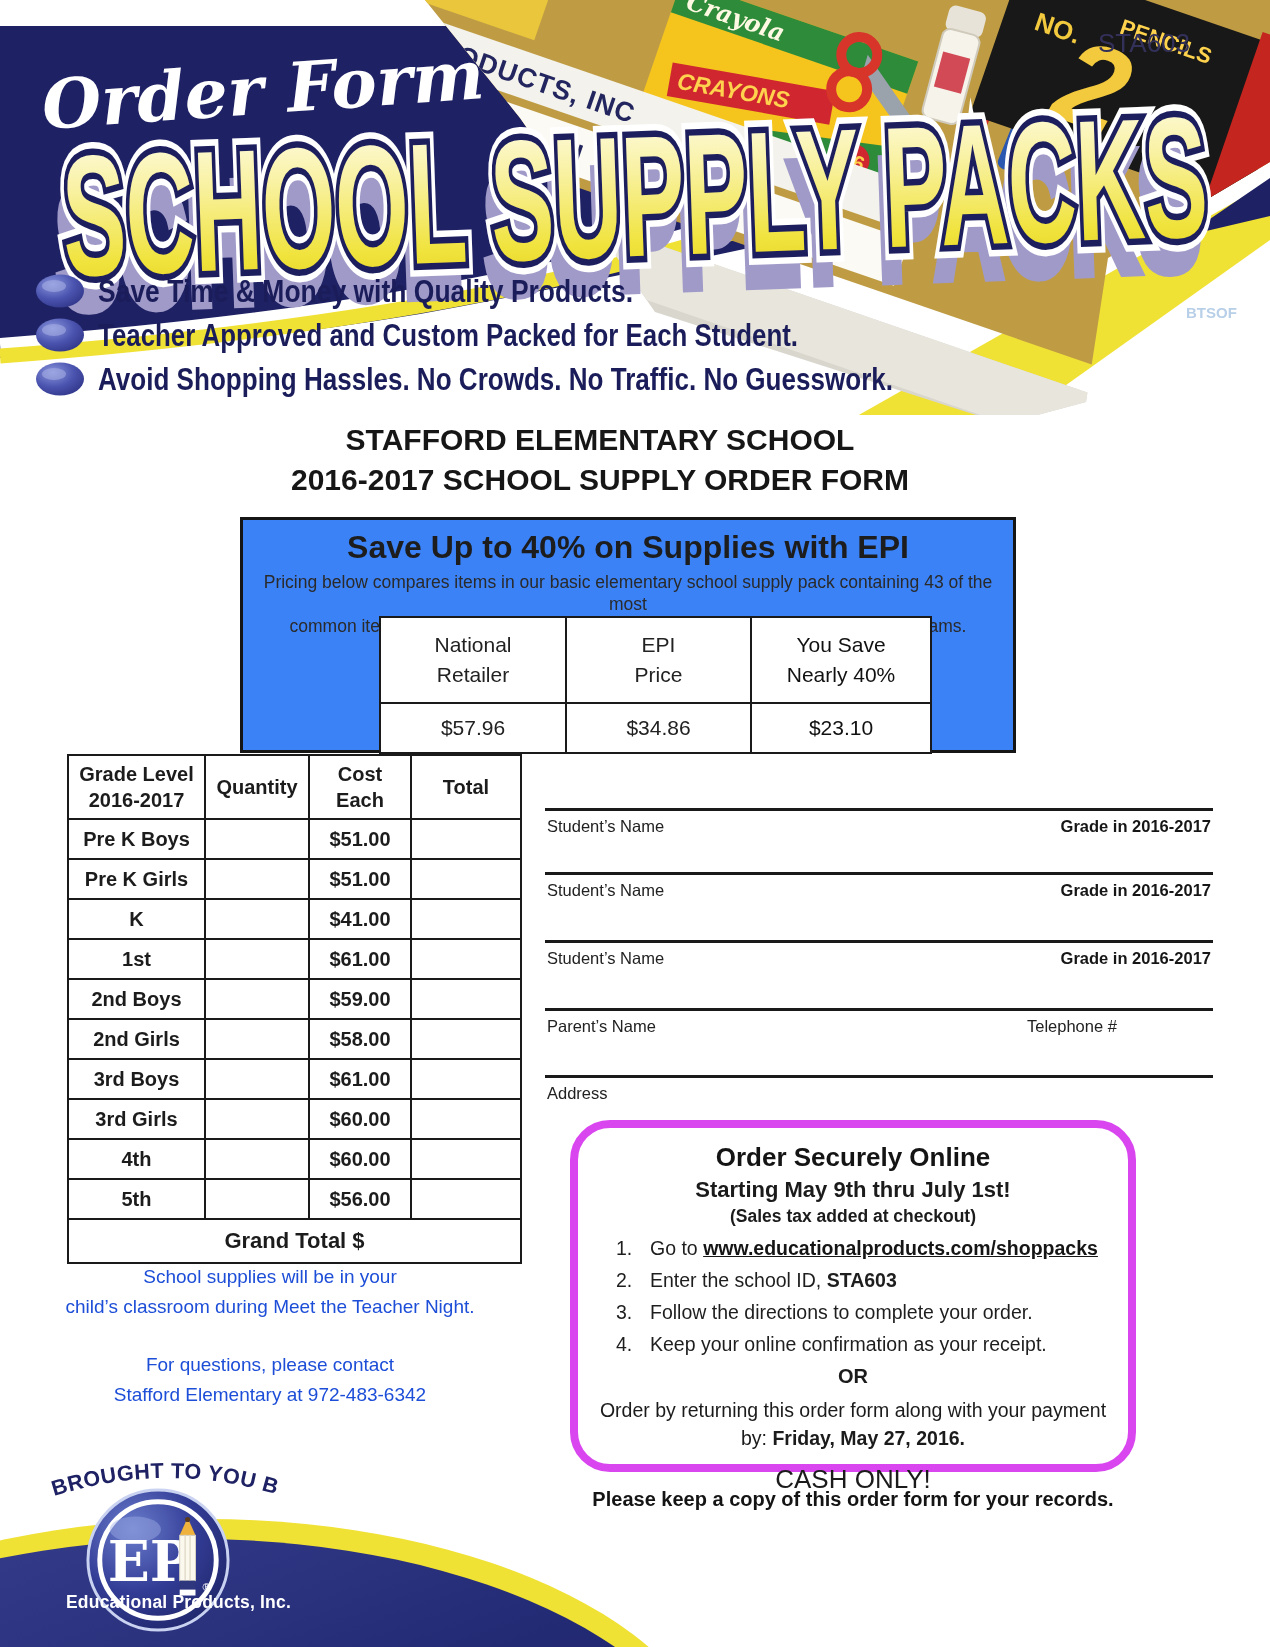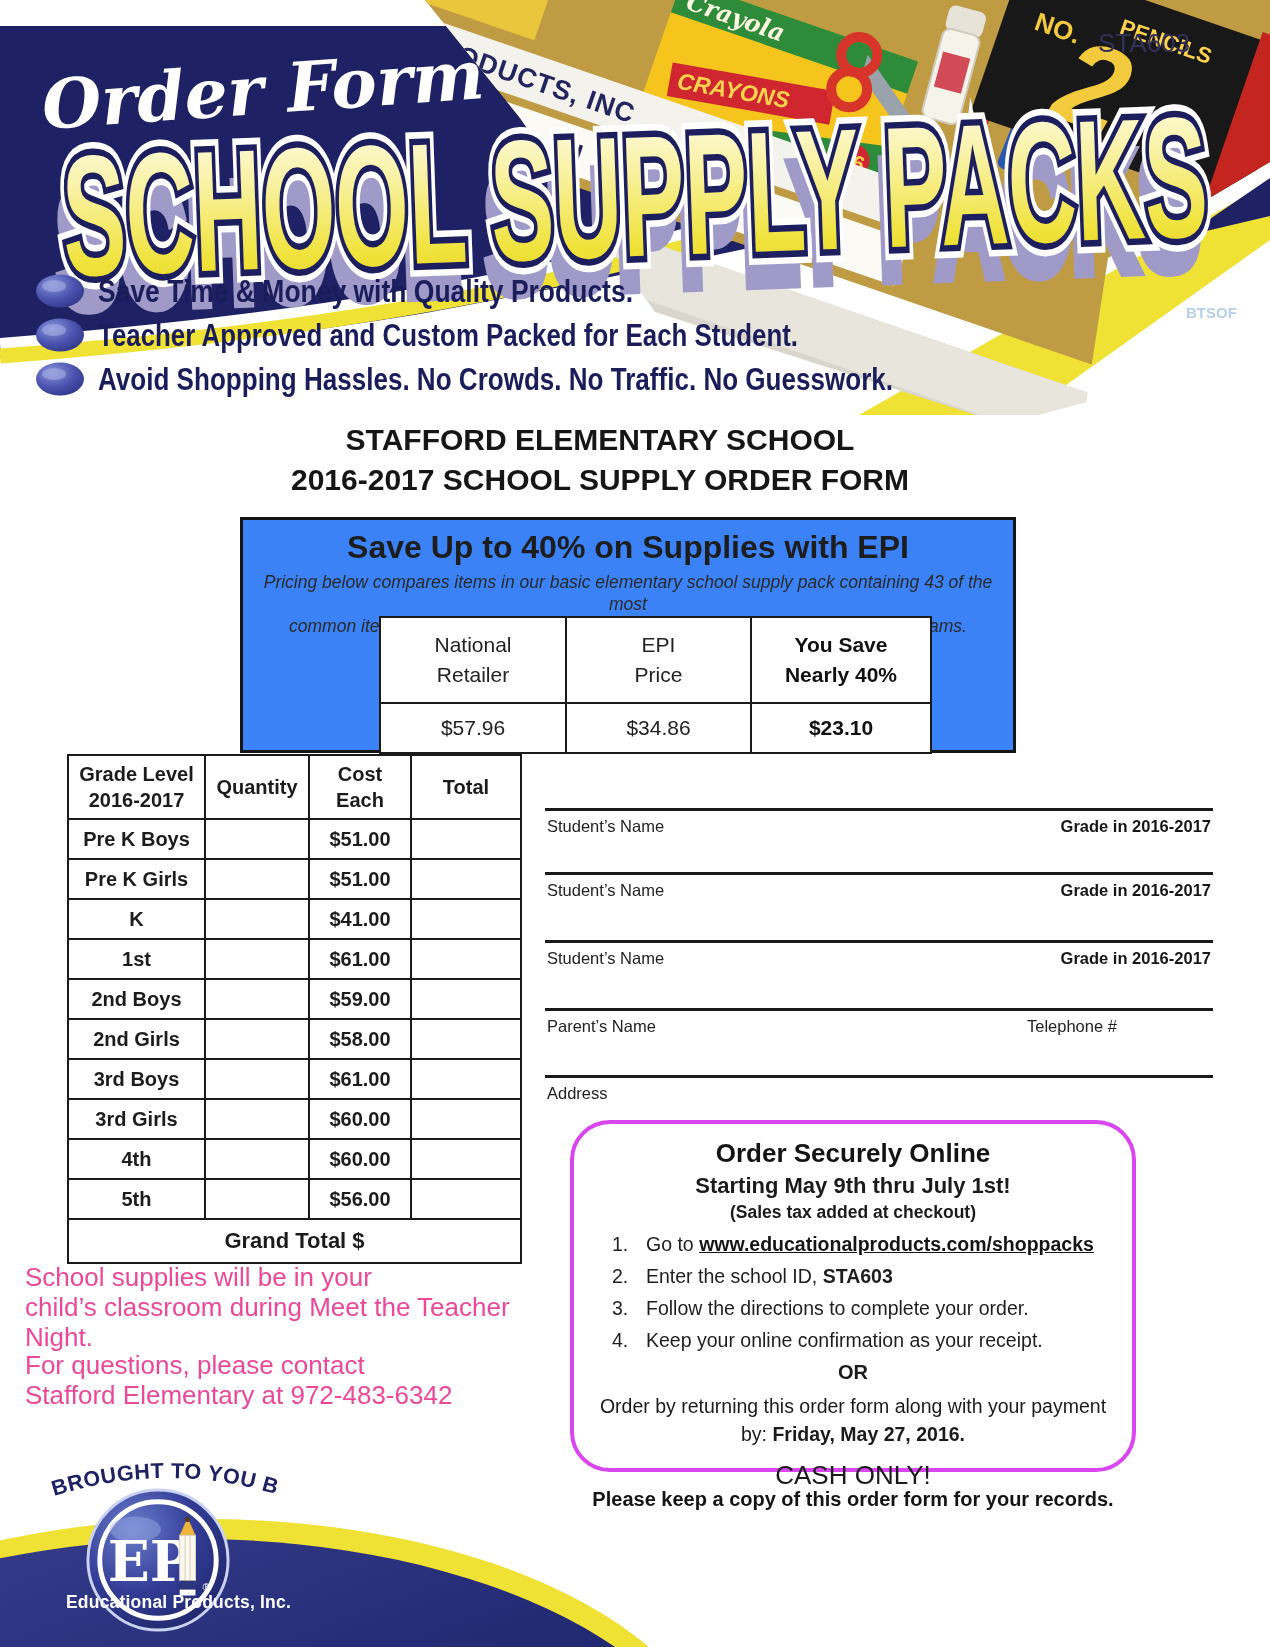--- a/index.html
+++ b/index.html
@@ -9,45 +9,45 @@
     font-family:"Liberation Sans",sans-serif;color:#1b1b1b;
   }
   .abs{position:absolute;}
   
   .school-title{top:420px;left:0;width:1200px;text-align:center;
     font-weight:bold;font-size:30px;line-height:40px;color:#161616;}
   
   .savings-box{left:240px;top:517px;width:770px;height:230px;
     border:3px solid #151515;background:#3b82f6;}
   .savings-title{margin-top:9px;text-align:center;font-weight:bold;font-size:32px;color:#1d1d1d;}
-  .savings-desc{margin-top:5px;text-align:center;font-size:17.5px;line-height:22px;color:#2a2a2a;font-style:italic;}
+  .savings-desc{margin-top:5px;text-align:center;font-size:17.5px;line-height:22px;color:#2a2a2a;}
   table.savings{position:absolute;left:136px;top:96px;border-collapse:collapse;}
   table.savings td{border:2.5px solid #1a1a1a;text-align:center;vertical-align:middle;
     font-size:21px;color:#222;background:#fff;}
   table.savings .hdr td{height:82px;line-height:30px;}
   table.savings .val td{height:46px;}
-  table.savings td.em{font-weight:bold;color:#111;}
+  table.savings td.em{font-weight:normal;color:#111;}
   
   table.grade{position:absolute;left:67px;top:754px;border-collapse:collapse;}
   table.grade td{border:2.5px solid #1a1a1a;text-align:center;vertical-align:middle;
     font-weight:bold;font-size:20px;color:#1c1c1c;background:#fff;}
   table.grade tr.hd td{height:60px;line-height:26px;}
   table.grade tr.rw td{height:36px;}
   table.grade tr.gt td{height:40px;font-size:22px;}
   
-  .note{left:25px;width:490px;font-size:26px;line-height:30px;color:#ec4899;}
+  .note{left:25px;width:490px;text-align:center;font-size:19px;line-height:30px;color:#1d4ed8;}
   
   .field-line{left:545px;width:668px;height:56px;}
   .field-line .rule{position:absolute;top:0;left:0;width:100%;height:3px;background:#1a1a1a;}
   .field-line .lab{position:absolute;top:9px;left:2px;font-size:16.5px;color:#222;}
   .field-line .lab-r{position:absolute;top:9px;right:2px;font-size:16.5px;font-weight:bold;color:#161616;}
   .field-line .lab-m{position:absolute;top:9px;left:482px;font-size:16.5px;color:#222;}
   
   .online-box{left:570px;top:1120px;width:566px;height:352px;
-    border:4px solid #d946ef;border-radius:40px;background:#fff;box-sizing:border-box;
+    border:8px solid #d946ef;border-radius:40px;background:#fff;box-sizing:border-box;
     padding:10px 0 0 0;}
   .ob-title{text-align:center;font-weight:bold;font-size:26px;color:#141414;margin-top:4px;}
   .ob-sub{text-align:center;font-weight:bold;font-size:22px;margin-top:4px;}
   .ob-note{text-align:center;font-weight:bold;font-size:17.5px;margin-top:3px;}
   .ob-steps{margin:10px 0 0 38px;}
   .step{display:flex;font-size:19.5px;color:#1e1e1e;margin-bottom:9px;}
   .step-num{width:34px;flex:none;}
   .url{font-weight:bold;text-decoration:underline;color:#151515;}
   .ob-or{text-align:center;font-weight:bold;font-size:20px;margin-top:2px;}
   .ob-mail{text-align:center;font-size:19.5px;line-height:28px;margin-top:8px;}

